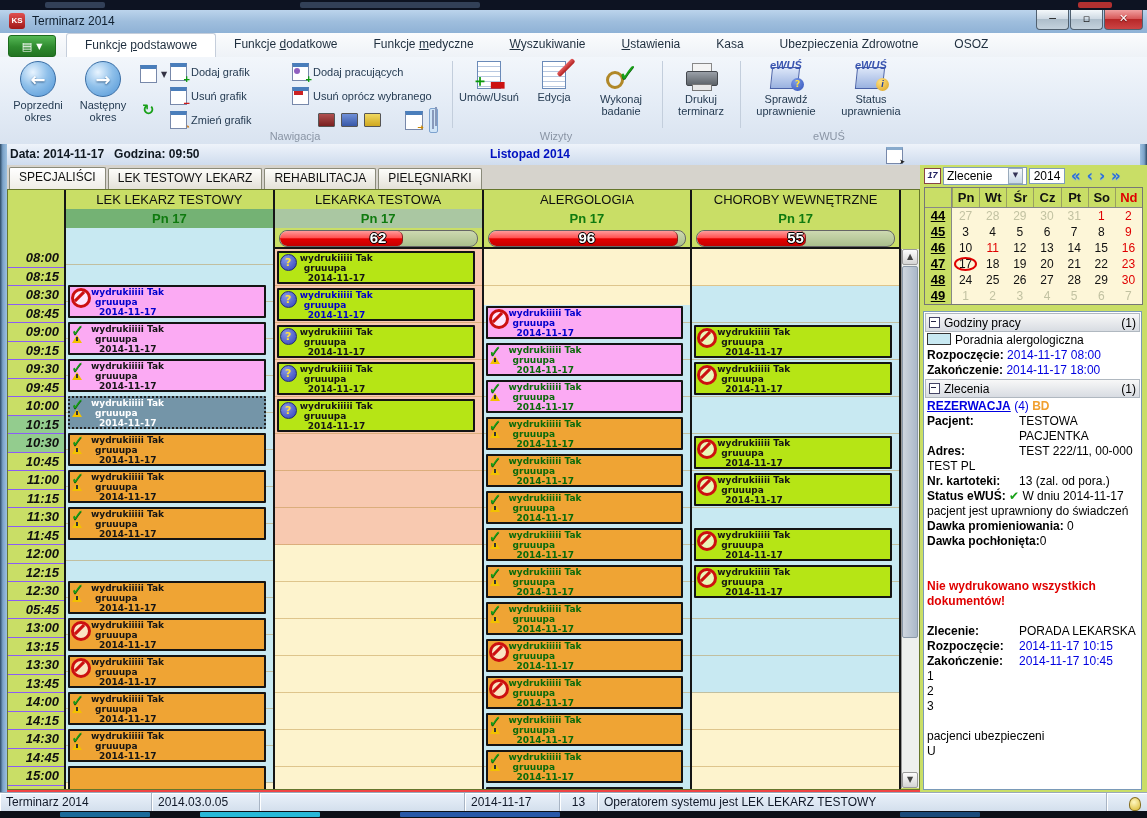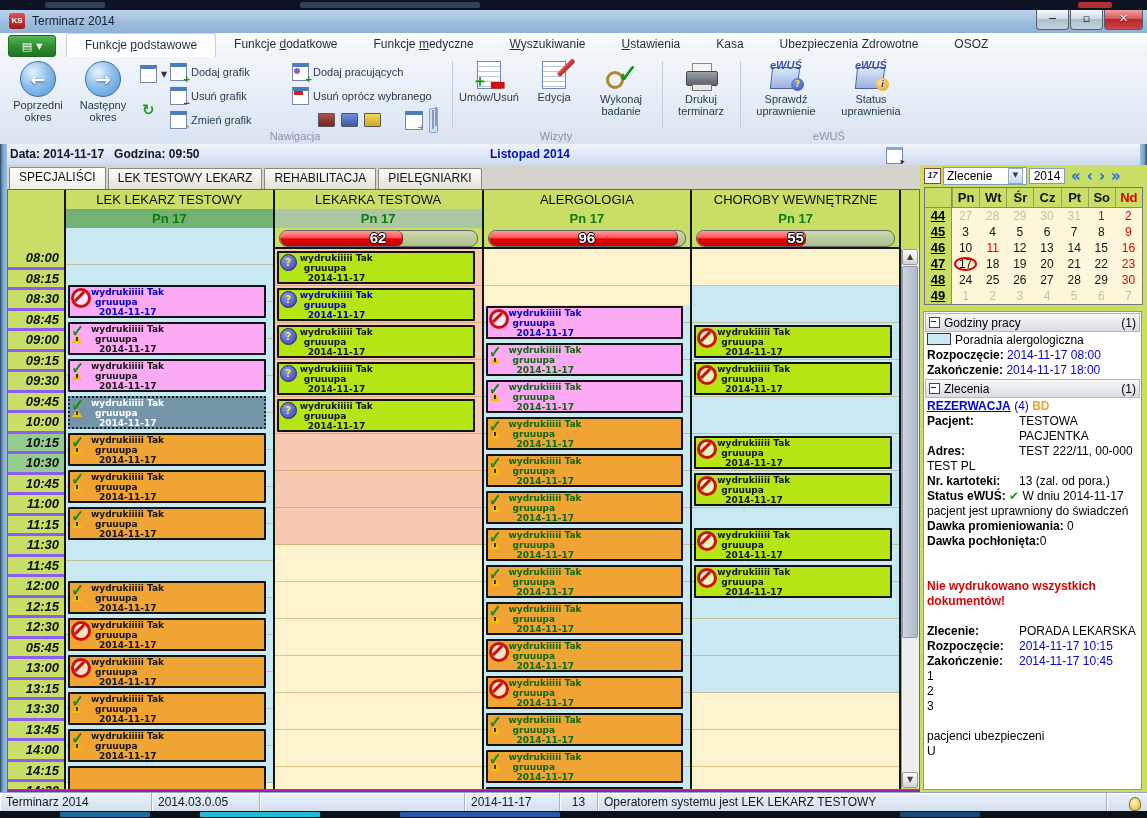--- a/index.html
+++ b/index.html
@@ -1,16 +1,16 @@
 <!DOCTYPE html>
 <html><head>
 <meta charset="utf-8">
 <style>
   html,body{margin:0;padding:0;background:#333;}
-  .screen{position:relative;width:1147px;height:818px;overflow:hidden;background:#a21caf;
+  .screen{position:relative;width:1147px;height:818px;overflow:hidden;background:#ef4444;
           font-family:"Liberation Sans",sans-serif;-webkit-font-smoothing:none;}
   .g{font-family:"DejaVu Sans",sans-serif;}
 
   
   #topstrip{position:absolute;left:0;top:0;width:1147px;height:10px;background:#0d1322;}
   #topstrip .frag{position:absolute;top:2px;height:6px;border-radius:2px;background:rgba(120,150,190,.35);}
   #topstrip .frag.red{background:#b03030;}
   #titlebar{position:absolute;left:0;top:10px;width:1147px;height:23px;
             background:linear-gradient(#bcd4ec,#9fbedd 50%,#8fb2d6);border-bottom:1px solid #7a9cc0;}
   .appicon{position:absolute;left:9px;top:3px;width:16px;height:16px;background:linear-gradient(#e05050,#a01818);
@@ -108,21 +108,21 @@
   #viewtabs{position:absolute;left:7px;top:165px;width:913px;height:24px;background:#d6d3cc;
             display:flex;align-items:flex-end;padding-left:2px;box-sizing:border-box;}
   .vtab{height:20px;line-height:19px;padding:0 9px;margin-right:2px;font-size:12px;color:#111;
         background:linear-gradient(#fdfdfa,#e4e1d8);border:1px solid #8a8a7a;border-bottom:none;border-radius:2px 2px 0 0;}
   .vtab.active{background:linear-gradient(#ffffff,#efede6);height:21px;}
 
   
   #sched{position:absolute;left:7px;top:189px;width:913px;height:601px;background:#c9de66;
          border:1px solid #66762c;box-sizing:border-box;overflow:hidden;}
   #timecol{position:absolute;left:0;top:59px;width:56px;}
-  .tlabel{height:17.5px;border-bottom:3px solid #8b5cf6;font-size:13px;font-weight:bold;font-style:italic;
+  .tlabel{height:17.5px;border-bottom:1px solid #8b5cf6;font-size:13px;font-weight:bold;font-style:italic;
           color:#101010;text-align:right;padding-right:5px;line-height:17px;}
   .tlabel.hl{background:#93cc8e;}
   #cols{position:absolute;left:56px;right:18px;top:0;bottom:0;display:flex;}
   .scol{flex:1;border-left:2px solid #151515;display:flex;flex-direction:column;min-width:0;}
   .scol:last-child{border-right:2px solid #151515;}
   .c-name{height:19px;line-height:19px;text-align:center;font-size:13px;color:#101010;white-space:nowrap;overflow:hidden;}
   .c-day{height:19px;line-height:19px;text-align:center;font-size:13px;font-weight:bold;color:#0f7a0f;}
   .c-day.selected{background:#74b274;}
   .c-day.sage{background:#aac7a2;}
   .c-bars{height:21px;padding:2px 4px;box-sizing:border-box;border-bottom:2px solid #151515;}

